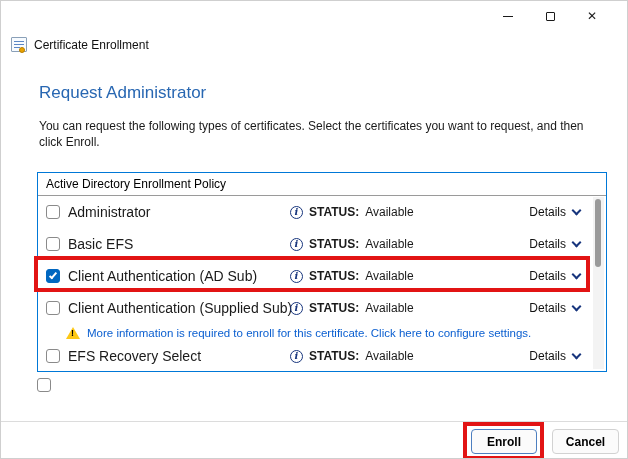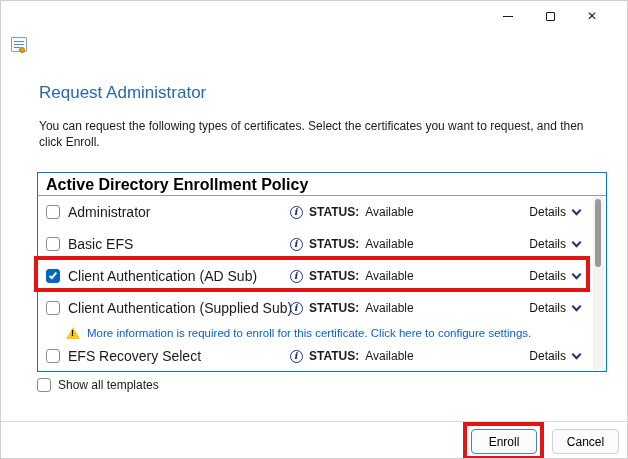--- a/index.html
+++ b/index.html
@@ -27,21 +27,21 @@
   .cert-icon .l1 { top:3px; } .cert-icon .l2 { top:6px; } .cert-icon .l3 { top:9px; right:6px; }
   .cert-icon .seal { position:absolute; right:1px; bottom:-2px; width:6px; height:6px; background:#e8a200; border-radius:50%; border:1px solid #b97e00; }
   .app-title { font-size:12px; color:#111; }
 
   
   .page-title { position:absolute; left:38px; top:82px; font-size:17px; color:#2867b2; }
   .page-desc { position:absolute; left:38px; top:117px; width:556px; font-size:12px; line-height:16px; color:#1a1a1a; }
 
   
   .listbox { position:absolute; left:36px; top:171px; width:570px; height:200px; border:1px solid #0078d7; background:#fff; }
-  .list-header { height:23px; line-height:23px; padding-left:8px; font-size:16px; font-weight:bold; color:#000; border-bottom:1px solid #9a9a9a; }
+  .list-header { height:23px; line-height:23px; padding-left:8px; font-size:12px; font-weight:normal; color:#000; border-bottom:1px solid #9a9a9a; }
   .rows { position:relative; }
   .t-row { position:relative; height:32px; display:flex; align-items:center; padding-left:8px; padding-right:18px; white-space:nowrap; }
   .t-row.short { height:28px; }
   .t-name { font-size:14px; margin-left:8px; }
   .status-group { position:absolute; left:252px; display:flex; align-items:center; gap:6px; }
   .status-label { font-size:12px; font-weight:bold; }
   .status-value { font-size:12px; }
   .details-group { position:absolute; right:26px; display:flex; align-items:center; gap:7px; cursor:default; }
   .details-label { font-size:12px; color:#111; }
   .chev { width:7px; height:7px; border-right:2px solid #17357d; border-bottom:2px solid #17357d; transform:rotate(45deg); margin-top:-4px; }
@@ -70,21 +70,21 @@
   
   .anno { position:absolute; border:4px solid #e21414; z-index:6; pointer-events:none; }
   .anno-row { left:33px; top:255px; width:556px; height:36px; }
   .anno-enroll { left:462px; top:421px; width:81px; height:38px; }
 
   
   .show-all { position:absolute; left:36px; top:377px; display:flex; align-items:center; gap:7px; }
   .show-all-label { font-size:12px; }
   .footer-divider { position:absolute; left:0; right:0; top:420px; height:1px; background:#dcdcdc; }
   .btn { position:absolute; top:428px; height:25px; border-radius:4px; background:#fbfbfb; font-size:12px;
-         display:flex; align-items:center; justify-content:center; cursor:default; font-family:"Liberation Sans", sans-serif; }
+         display:flex; align-items:center; justify-content:center; cursor:default; font-family:"Liberation Sans", sans-serif;font-weight:bold; }
   .btn-enroll { left:470px; width:66px; border:1px solid #4d7fc0; }
   .btn-cancel { left:551px; width:67px; border:1px solid #d2d2d2; }
 </style>
 </head>
 <body>
 
 <div class="titlebar">
   <div class="caption-buttons">
     <div class="cap-btn">
         <div class="min-glyph"></div>
@@ -98,20 +98,21 @@
   </div>
 </div>
 
 <div class="app-header">
   <div class="cert-icon">
     <div class="line l1"></div>
       <div class="line l2"></div>
       <div class="line l3"></div>
       <div class="seal"></div>
   </div>
+  <span class="app-title">Certificate Enrollment</span>
 </div>
 
 <div class="page-title">Request Administrator</div>
 <div class="page-desc">You can request the following types of certificates. Select the certificates you want to request, and then click Enroll.</div>
 
 <div class="listbox">
   <div class="list-header">Active Directory Enrollment Policy</div>
   <div class="rows">
 
     <div class="t-row">
@@ -199,19 +200,18 @@
   <div class="scroll-track">
     <div class="scroll-thumb"></div>
   </div>
 </div>
 
 <div class="anno anno-row"></div>
 <div class="anno anno-enroll"></div>
 
 <div class="show-all">
   <div class="cb"></div>
-  <span class="show-all-label">Show all templates</span>
 </div>
 
 <div class="footer-divider"></div>
 
 <button class="btn btn-enroll">Enroll</button>
 <button class="btn btn-cancel">Cancel</button>
 
 </body></html>

